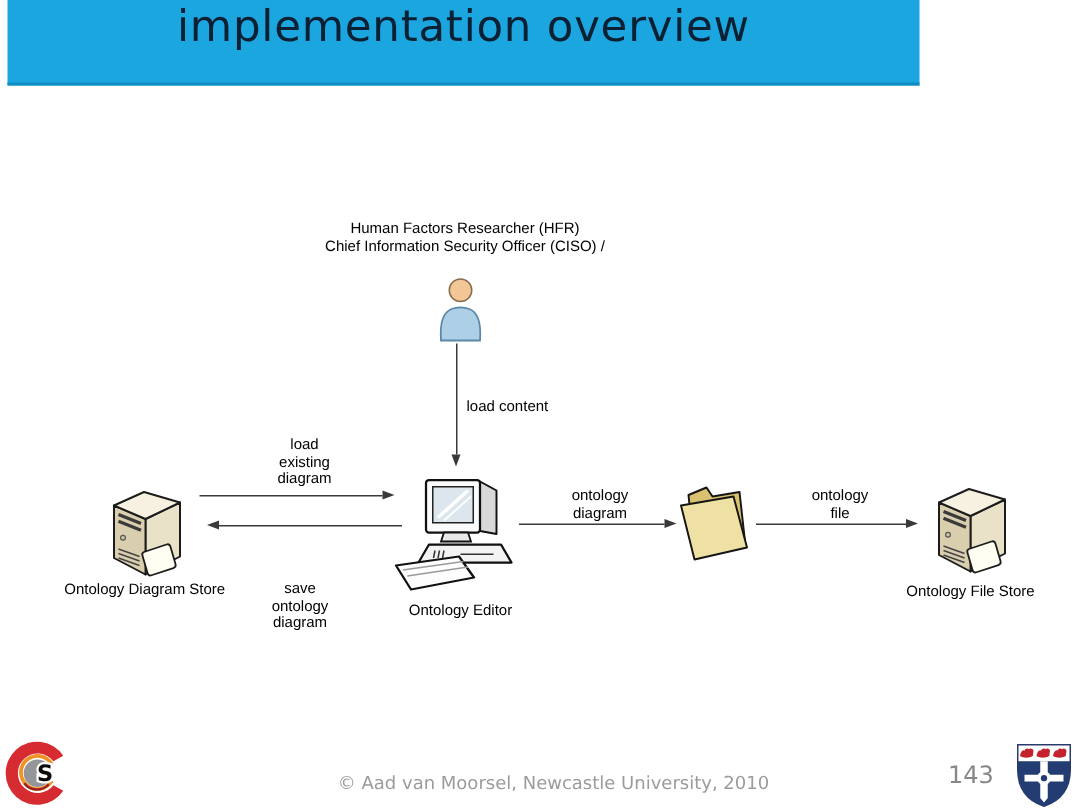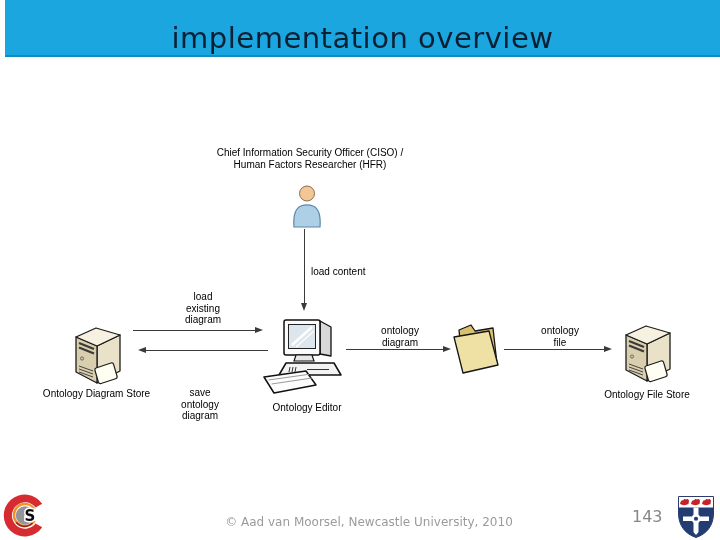--- a/index.html
+++ b/index.html
@@ -1,22 +1,22 @@
 <!DOCTYPE html>
 <html style="--title-bar-bg: #1ba6e0; --title-bar-border: #0f8cc4; --title-text: #0b2033; --diagram-text: #000000; --arrow: #3a3a3a; --footer-text: #9b9b9b; --page-number-text: #878787; --server-icon-beige: #e7dfc6; --folder-icon-tan: #efe1a4; --person-body-blue: #aed0e6; --crest-blue: #233d72; --crest-red: #c4222c; --csr-red: #d62b31; --csr-orange: #f29224; --csr-gray: #939598;"><head>
 <meta charset="utf-8">
 <style>
   html,body{margin:0;padding:0;background:#ffffff;}
   .slide{position:relative;width:720px;height:540px;background:#ffffff;overflow:hidden;
          font-family:"Liberation Sans",sans-serif;}
   
-  .titlebar{position:absolute;left:5px;top:0;width:715px;height:55px;
+  .titlebar{position:absolute;left:5px;top:0;width:608px;height:55px;
             background:var(--title-bar-bg,#1ba6e0);
             border-bottom:2px solid var(--title-bar-border,#0f8cc4);
-            display:flex;align-items:flex-end;justify-content:center;}
+            display:flex;align-items:flex-start;justify-content:center;}
   .titletext{font-family:"DejaVu Sans",sans-serif;font-size:29px;font-weight:500;
              color:var(--title-text,#0b2033);letter-spacing:0.5px;}
   
   .dlabel{position:absolute;font-size:10px;line-height:11.5px;
           color:var(--diagram-text,#000);text-align:center;}
   .dlabel.left{text-align:left;}
   .hline{position:absolute;height:1px;background:var(--arrow,#3a3a3a);}
   .vline{position:absolute;width:1px;background:var(--arrow,#3a3a3a);}
   .ah{position:absolute;width:0;height:0;}
   .ah-right{border-left:8px solid var(--arrow,#222);border-top:3.5px solid transparent;border-bottom:3.5px solid transparent;}
@@ -34,22 +34,22 @@
 </head>
 <body>
 
 <div class="slide">
 
   <div class="titlebar">
     <span class="titletext">implementation overview</span>
   </div>
 
   <div class="dlabel" style="left:160px;top:147px;width:300px;">
+    <div>Human Factors Researcher (HFR)</div>
     <div>Chief Information Security Officer (CISO) /</div>
-    <div>Human Factors Researcher (HFR)</div>
   </div>
 
   <svg class="icon" style="left:287px;top:184px;" width="40" height="44" viewBox="0 0 40 44">
     <circle cx="20" cy="9.5" r="7.5" fill="#f2c695" stroke="#8a6d4e" stroke-width="1"></circle>
     <path d="M7,43 C6,30 9,24 14,22 C18,20.5 22,20.5 26,22 C31,24 34,30 33,43 Z" fill="#aed0e6" stroke="#5b87a8" stroke-width="1.2"></path>
   </svg>
 
   <div class="vline" style="left:304px;top:229px;height:74px;"></div>
   <div class="ah ah-down" style="left:301px;top:303px;"></div>
   <div class="dlabel left" style="left:311px;top:266px;width:80px;">load content</div>

